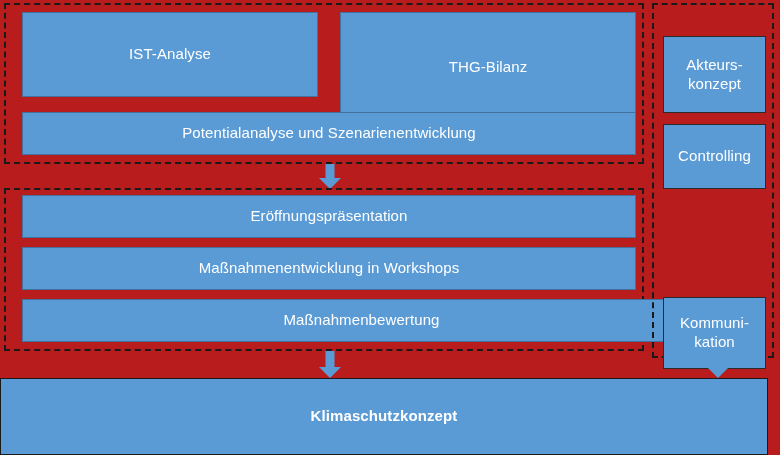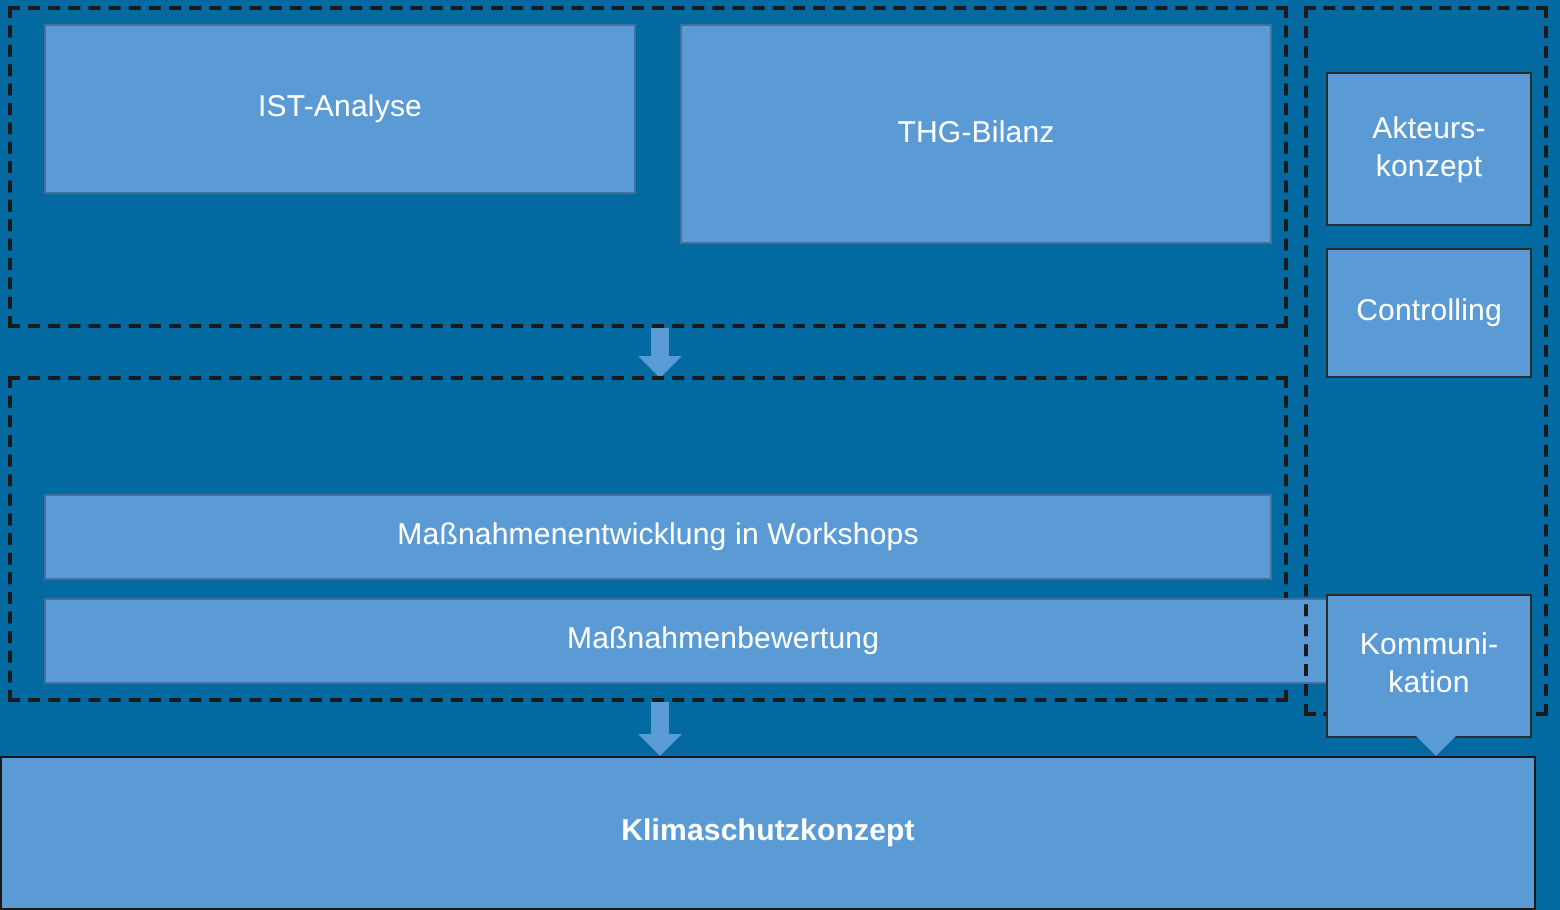--- a/index.html
+++ b/index.html
@@ -8,21 +8,21 @@
     padding: 0;
     background: #ffffff;
   }
   body {
     font-family: "Liberation Sans", sans-serif;
   }
   #diagram {
     position: relative;
     width: 780px;
     height: 455px;
-    background: #0369a1;
+    background: #b91c1c;
     overflow: hidden;
   }
   
   .group {
     position: absolute;
     border: 2px dashed #1a1a1a;
     box-sizing: border-box;
     background: transparent;
   }
   #group-analysis   { left: 4px;   top: 3px;   width: 640px; height: 161px; }
@@ -114,28 +114,30 @@
 <body>
 
 <div id="diagram">
 
   <div class="group" id="group-analysis"></div>
 
   <div class="box" id="box-ist-analyse">IST-Analyse</div>
 
   <div class="box" id="box-thg-bilanz">THG-Bilanz</div>
 
+  <div class="box" id="box-potential">Potentialanalyse und Szenarienentwicklung</div>
 
   <div class="arrow" id="arrow-analysis-to-process">
     <div class="shaft"></div>
     <div class="head"></div>
   </div>
 
   <div class="group" id="group-process"></div>
 
+  <div class="box" id="box-eroeffnung">Eröffnungspräsentation</div>
 
   <div class="box" id="box-massnahmen-ws">Maßnahmenentwicklung in Workshops</div>
 
   <div class="box" id="box-massnahmen-bw">Maßnahmenbewertung</div>
 
   <div class="group" id="group-crosscut"></div>
 
   <div class="box dark-border" id="box-akteurs">Akteurs-
 konzept</div>
 

